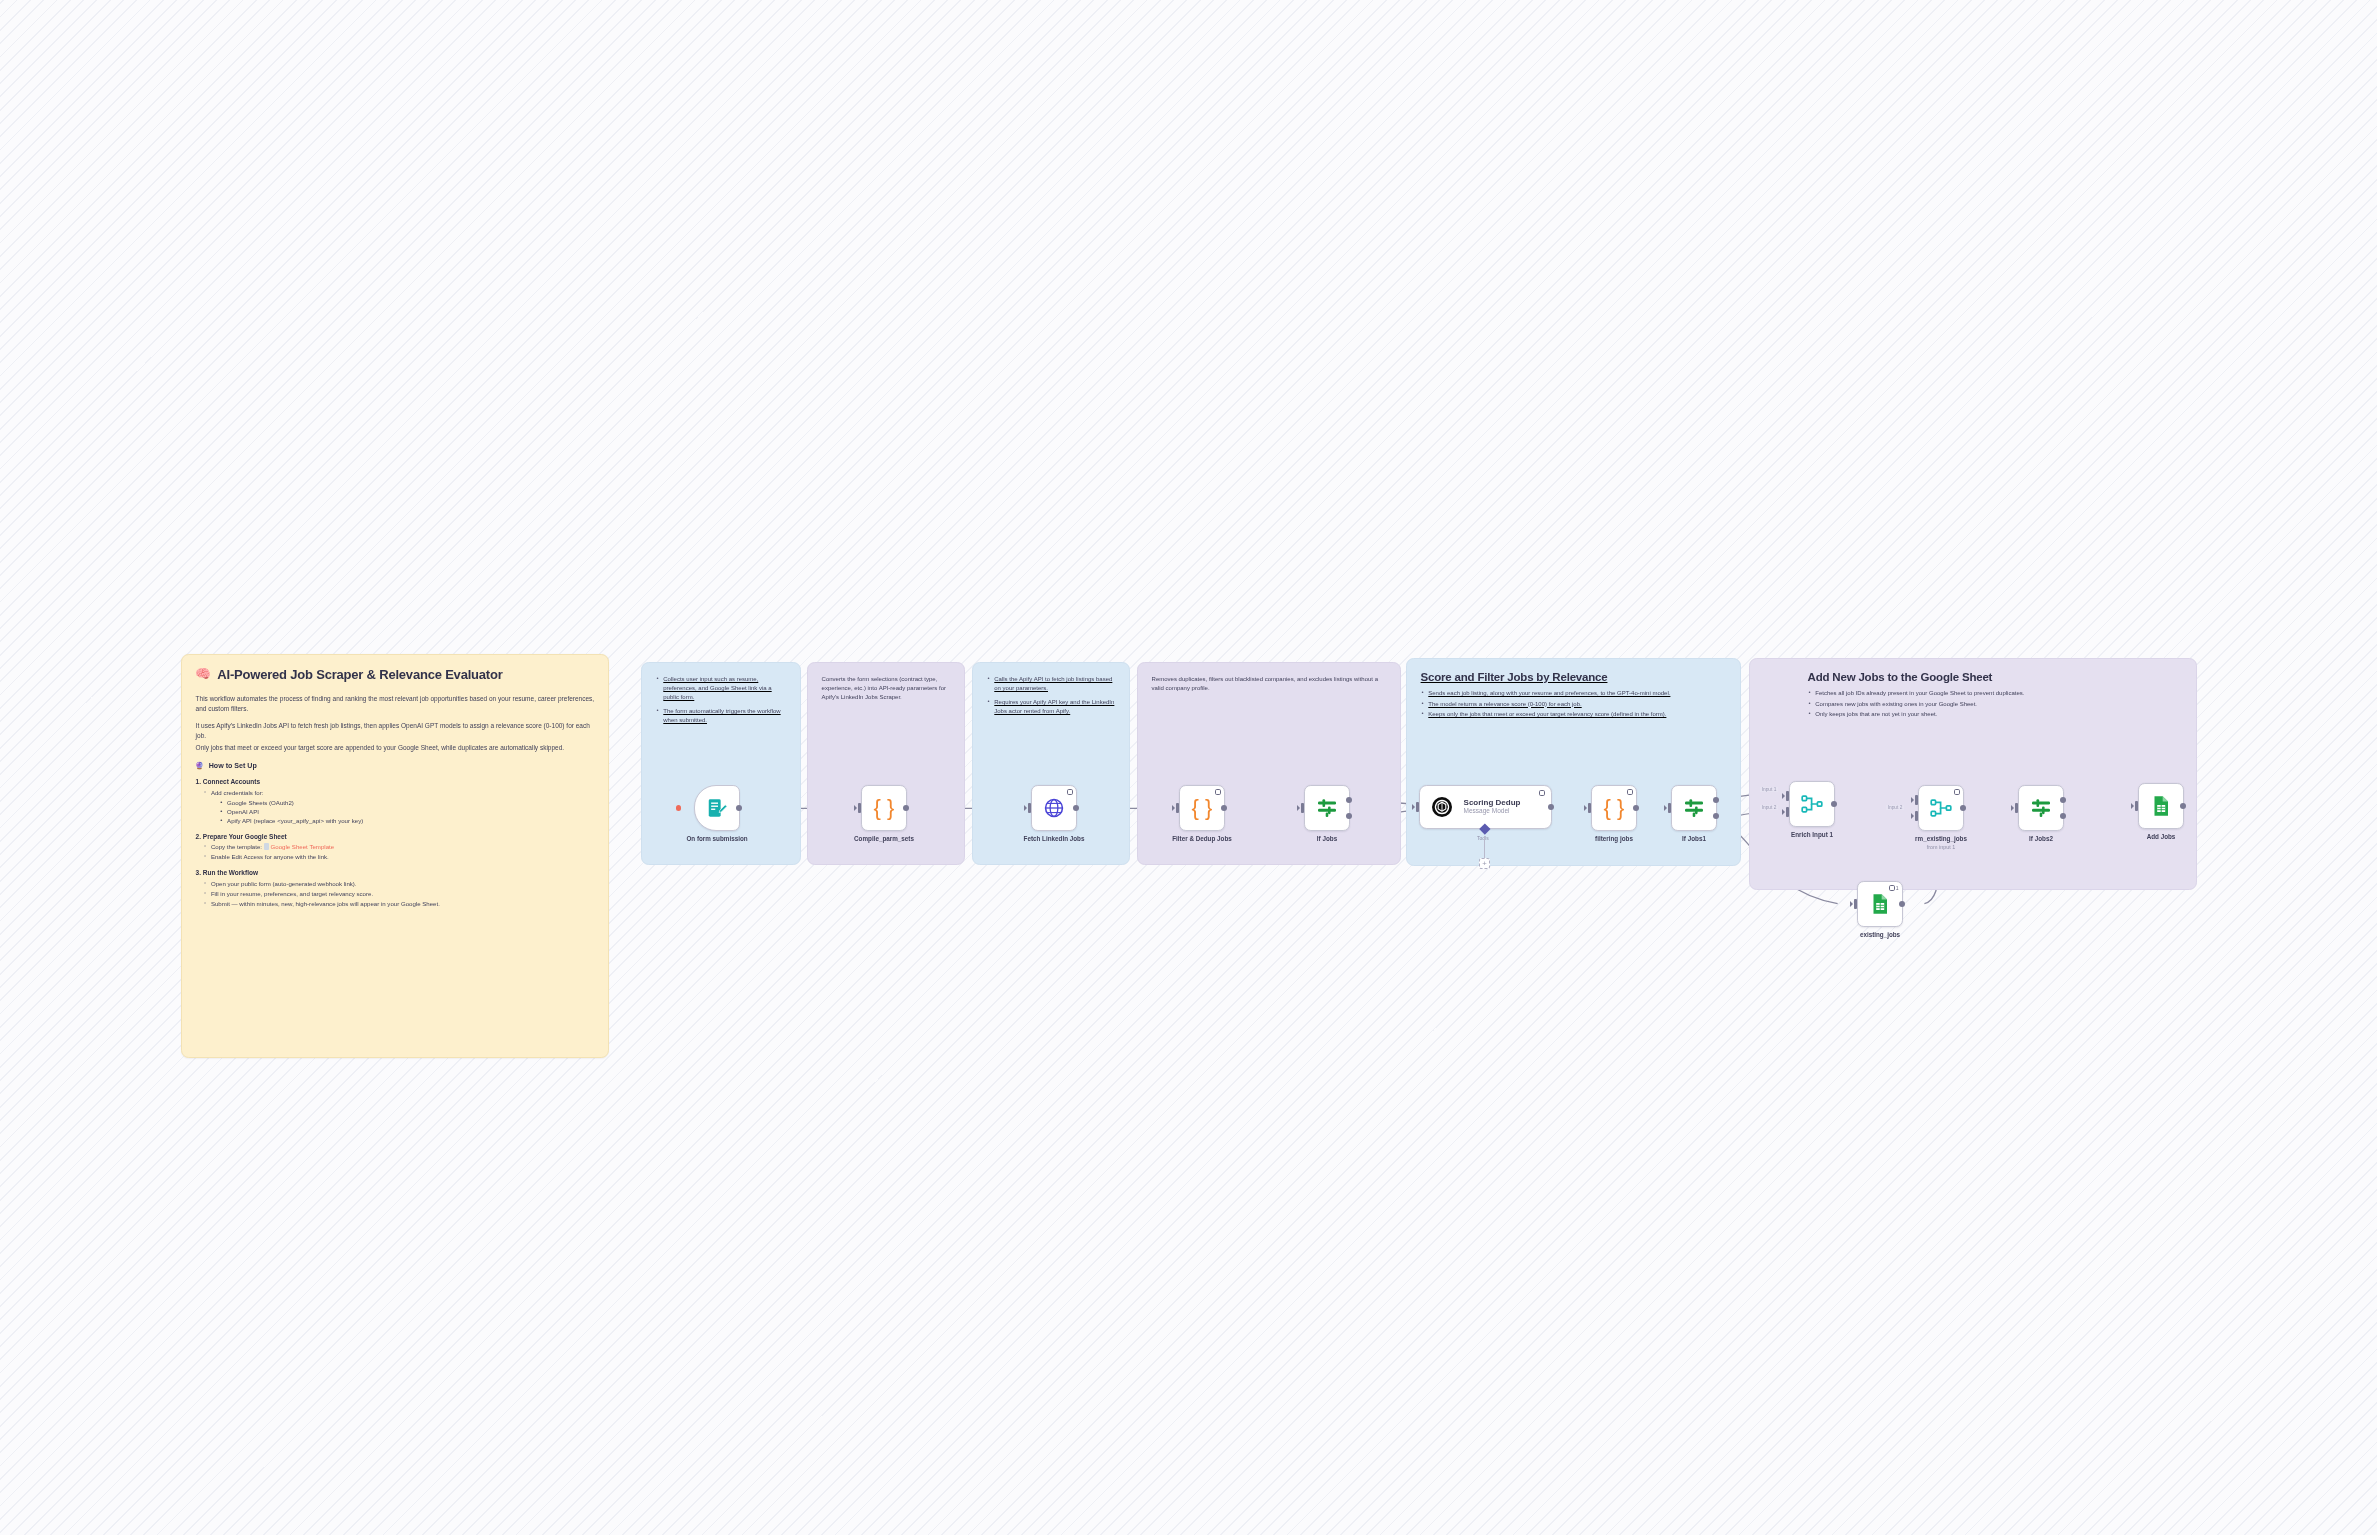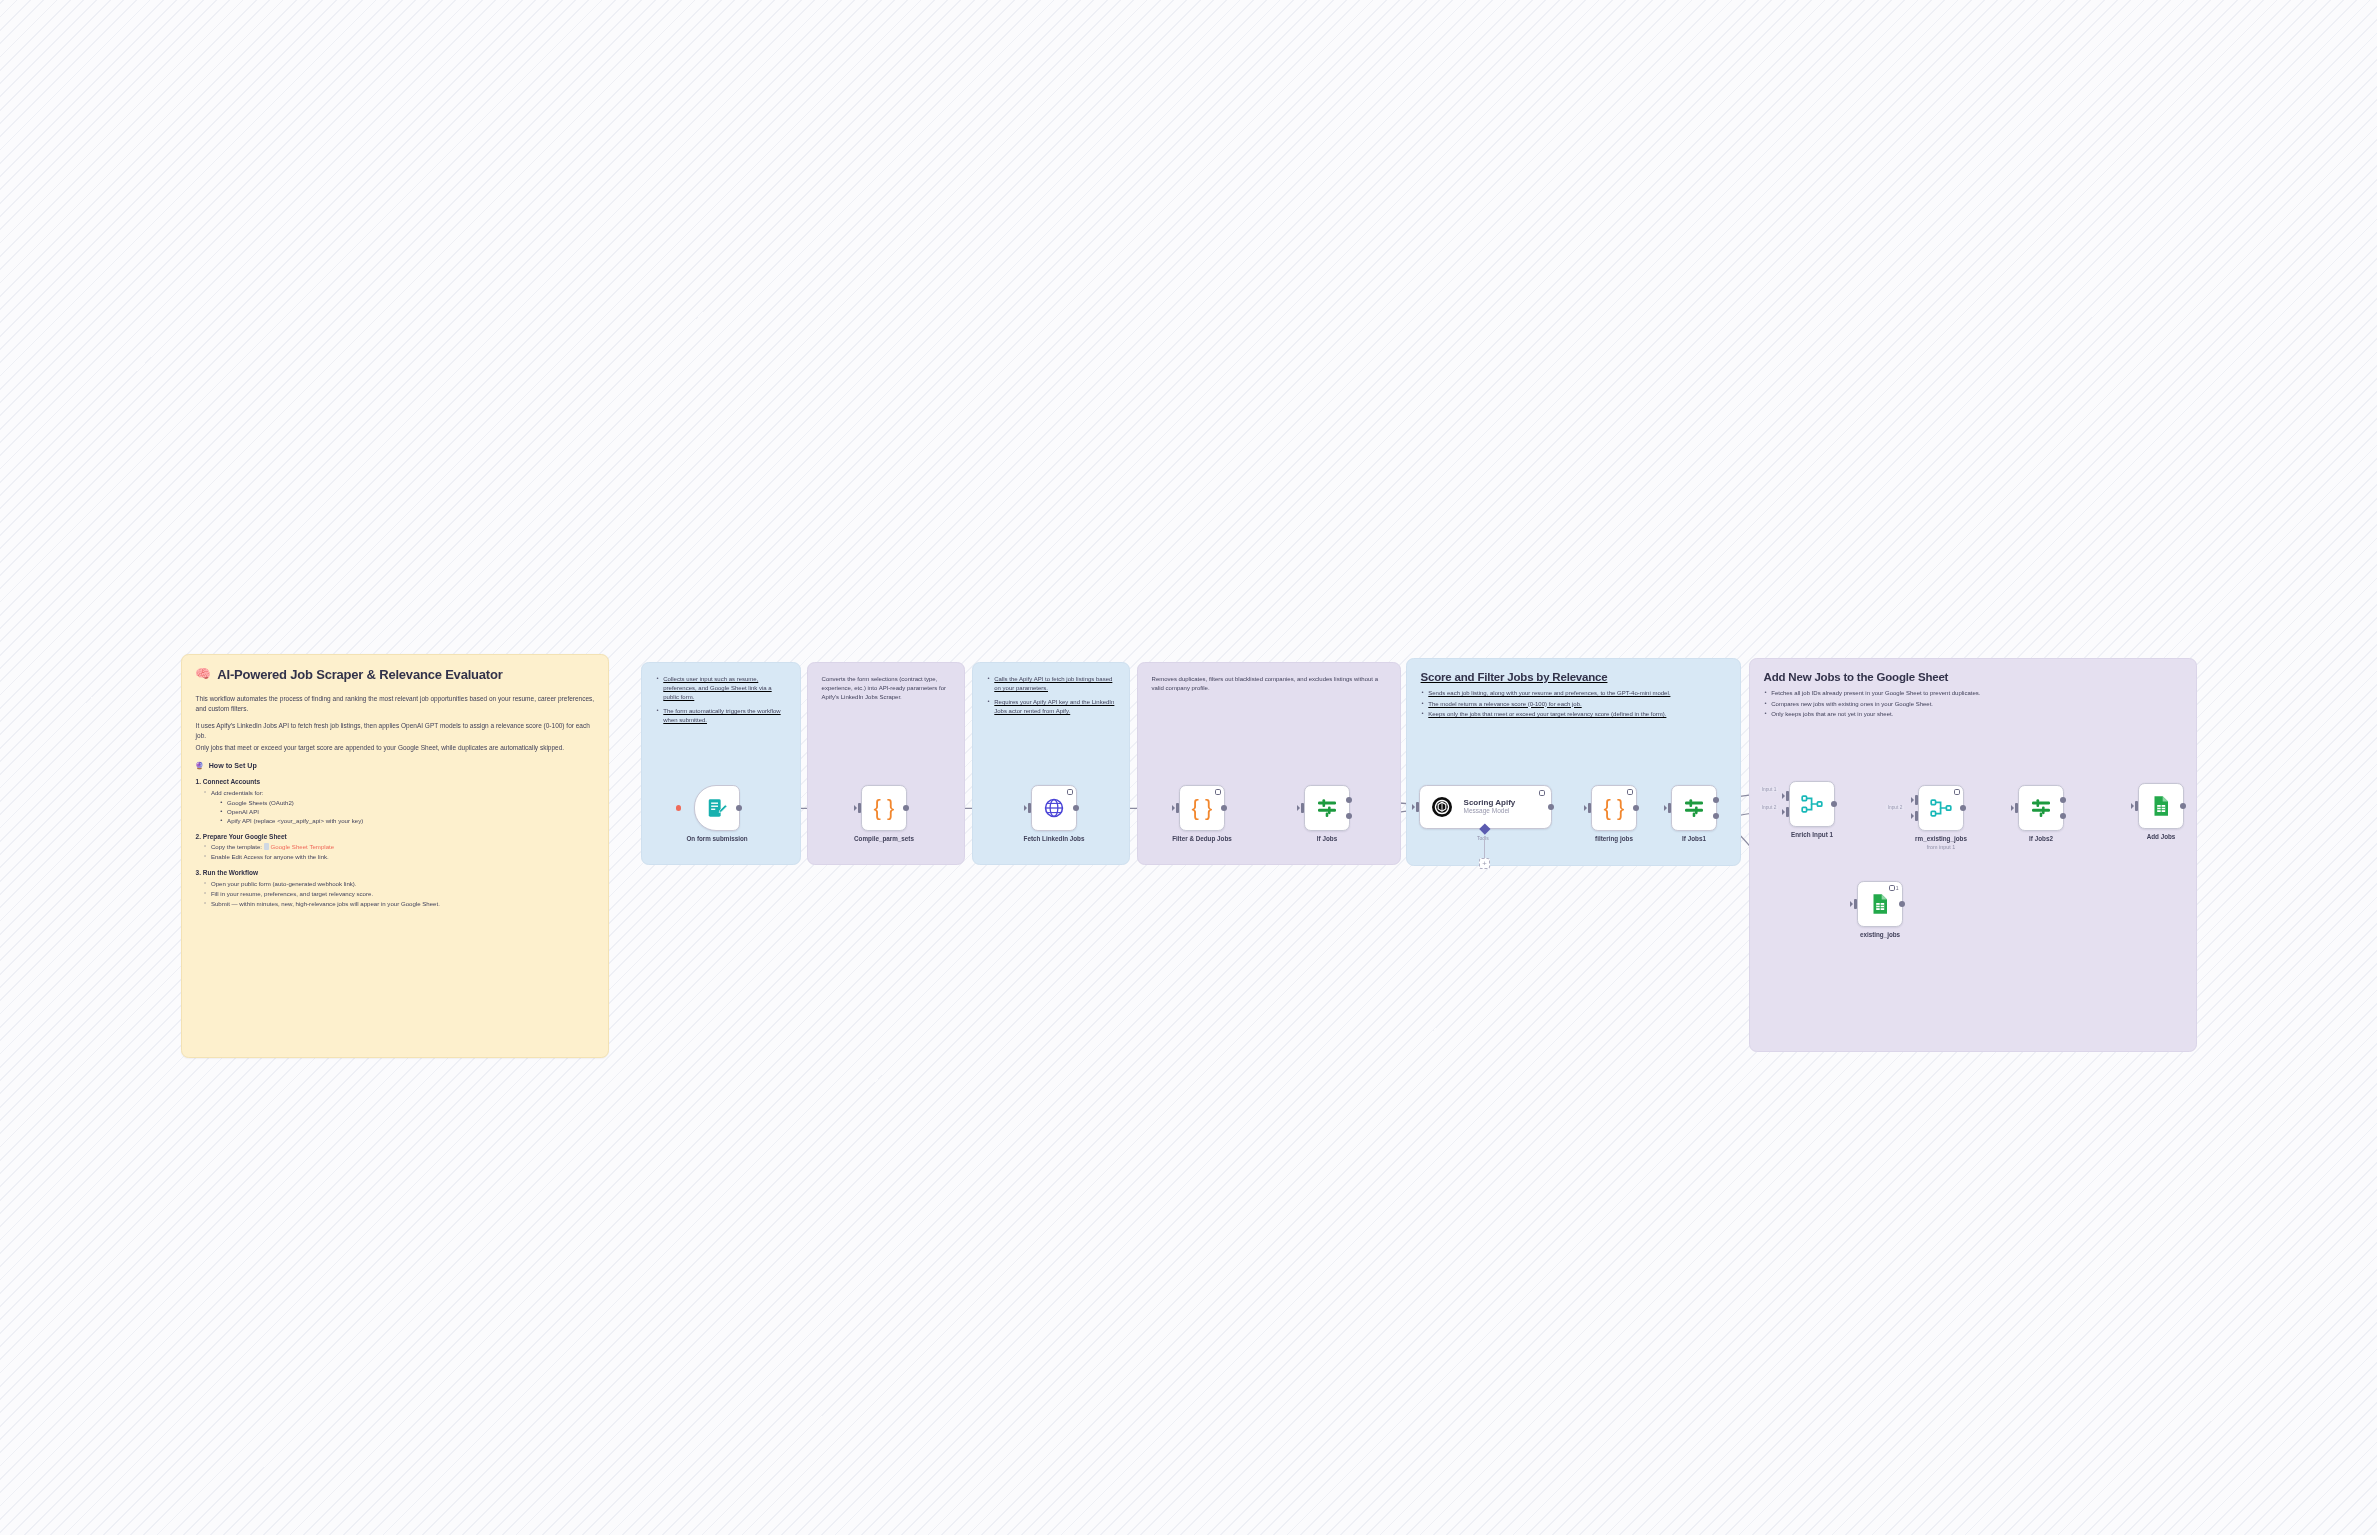--- a/index.html
+++ b/index.html
@@ -446,21 +446,21 @@
     <div class="pad">
       <div class="note-title small">Score and Filter Jobs by Relevance</div>
       <ul class="bullets dense">
         <li>Sends each job listing, along with your resume and preferences, to the GPT-4o-mini model.</li>
         <li>The model returns a relevance score (0-100) for each job.</li>
         <li>Keeps only the jobs that meet or exceed your target relevancy score (defined in the form).</li>
       </ul>
     </div>
   </div>
 
-  <div class="sticky lilac" style="left:1749px; top:658px; width:448px; height:394px;">
+  <div class="sticky lilac" style="left:1749px; top:658px; width:448px; height:232px;padding-left:44px;">
     <div class="pad">
       <div class="note-title small">Add New Jobs to the Google Sheet</div>
       <ul class="bullets dense">
         <li>Fetches all job IDs already present in your Google Sheet to prevent duplicates.</li>
         <li>Compares new jobs with existing ones in your Google Sheet.</li>
         <li>Only keeps jobs that are not yet in your sheet.</li>
       </ul>
     </div>
   </div>
 
@@ -528,21 +528,21 @@
     <span class="badge on-wide">
         <span class="rico"></span>
       </span>
     <svg class="i-openai" viewBox="0 0 24 24">
       <circle cx="12" cy="12" r="10" fill="#0d0d0d"></circle>
       <path d="M12 5.5 a6.5 6.5 0 0 1 5.6 9.8 a6.5 6.5 0 0 1 -11.2 0 A6.5 6.5 0 0 1 12 5.5 Z" fill="none" stroke="#ffffff" stroke-width="1.3"></path>
       <path d="M8.2 9.4 L12 7.2 L15.8 9.4 L15.8 14 L12 16.2 L8.2 14 Z" fill="none" stroke="#ffffff" stroke-width="1.1"></path>
       <line x1="12" y1="7.2" x2="12" y2="16.2" stroke="#ffffff" stroke-width=".9"></line>
     </svg>
     <span style="display:flex; flex-direction:column; justify-content:center;">
-      <span class="nm-title">Scoring Apify</span>
+      <span class="nm-title">Scoring Dedup</span>
       <span class="nm-sub">Message Model</span>
     </span>
     <span class="port in"></span>
     <span class="port out"></span>
   </div>
 
   <span class="diamond" style="left:1481px; top:825px;"></span>
   <span class="tool-label" style="left:1477px; top:835px;">Tools</span>
   <span class="tool-line" style="left:1484px; top:836px; height:23px;"></span>
   <span class="plus-box" style="left:1479px; top:858px;">+</span>

